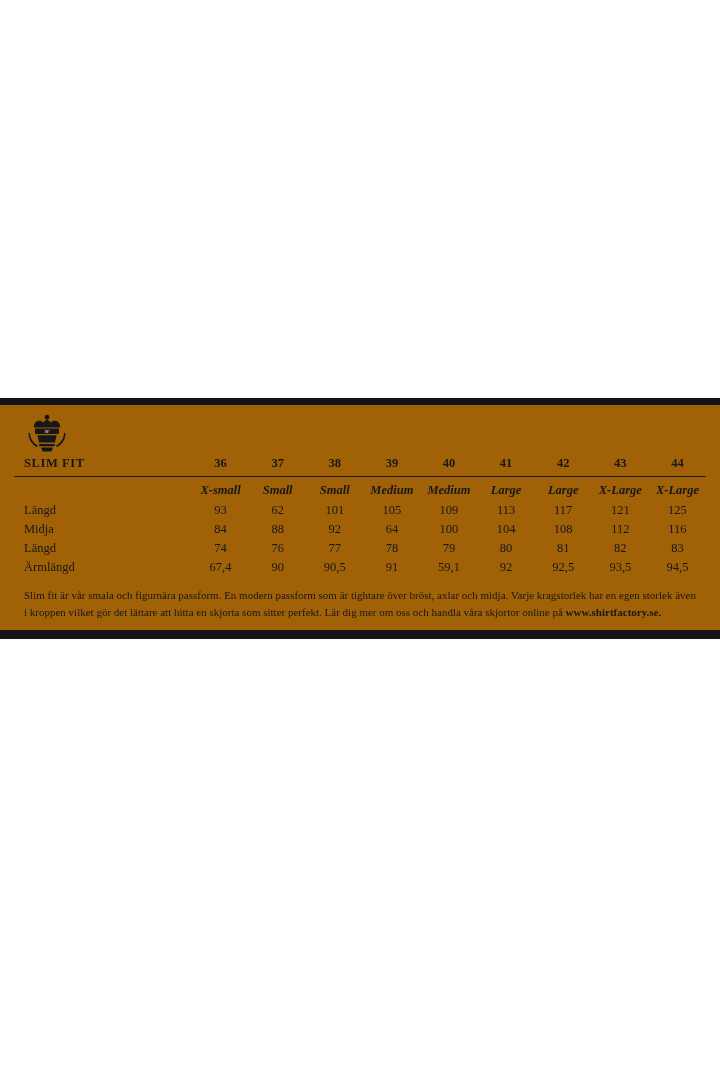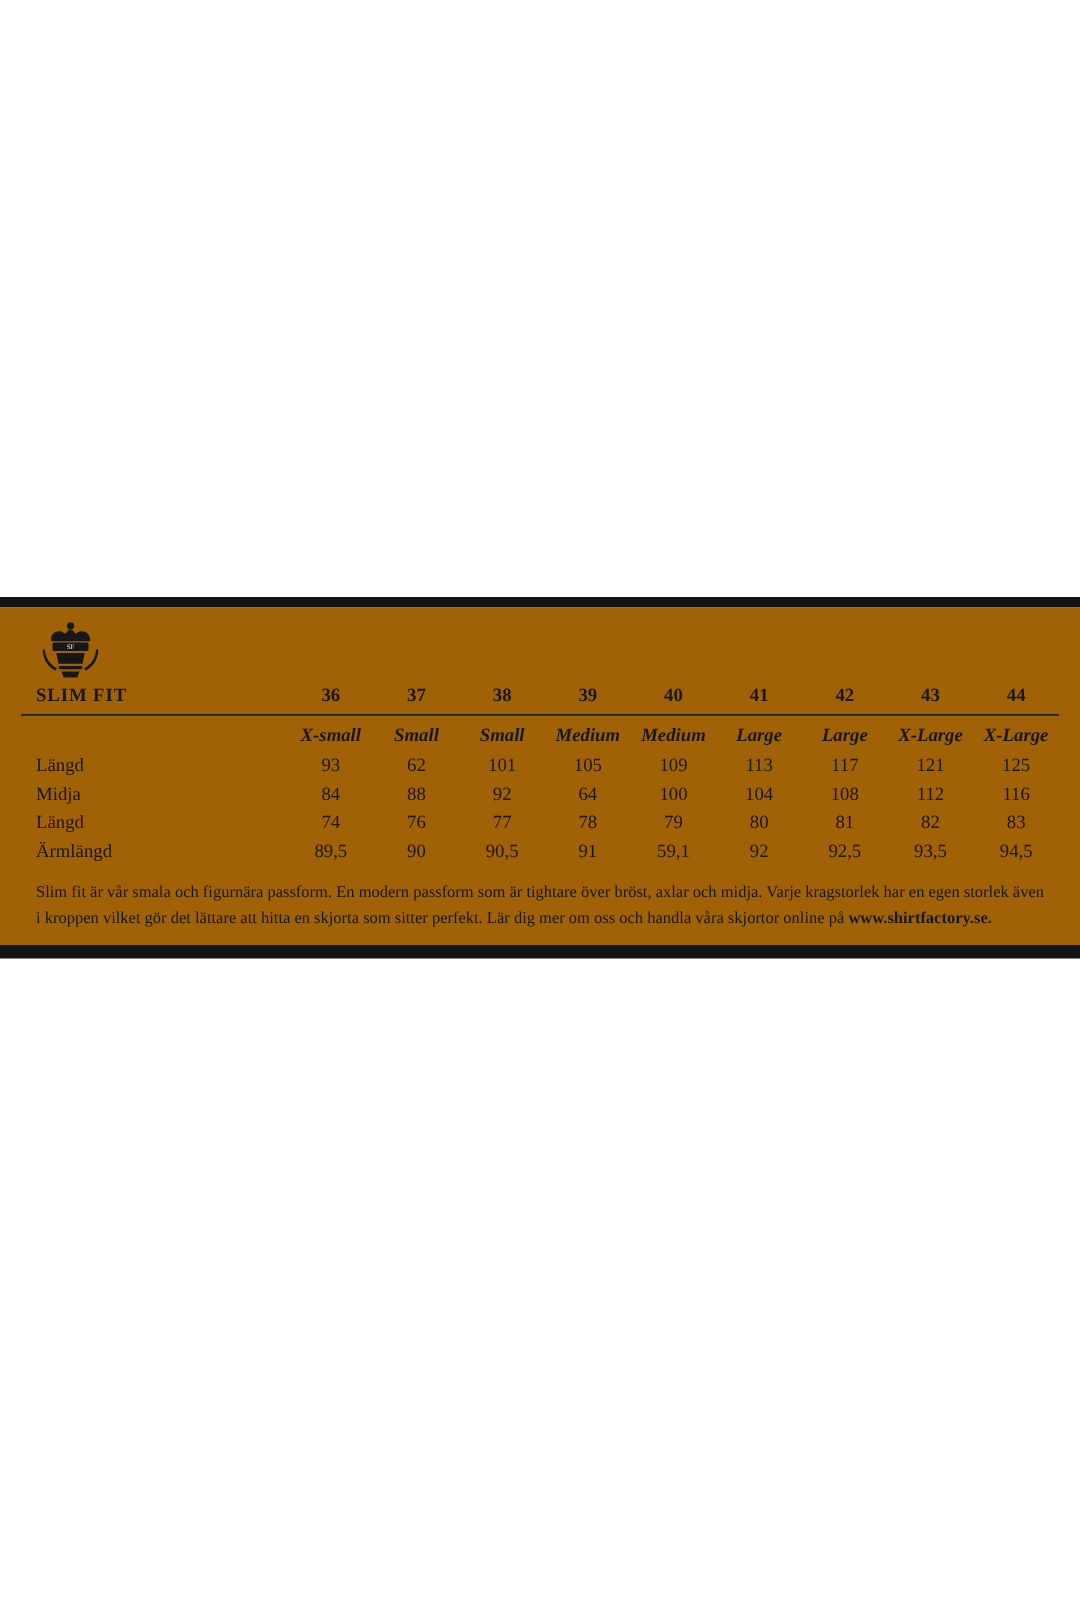--- a/index.html
+++ b/index.html
@@ -201,21 +201,21 @@
           <td>78</td>
           <td>79</td>
           <td>80</td>
           <td>81</td>
           <td>82</td>
           <td>83</td>
         </tr>
 
         <tr class="data-row">
           <td class="col-label">Ärmlängd</td>
-          <td>89,5</td>
+          <td>67,4</td>
           <td>90</td>
           <td>90,5</td>
           <td>91</td>
           <td>59,1</td>
           <td>92</td>
           <td>92,5</td>
           <td>93,5</td>
           <td>94,5</td>
         </tr>
       </tbody>

